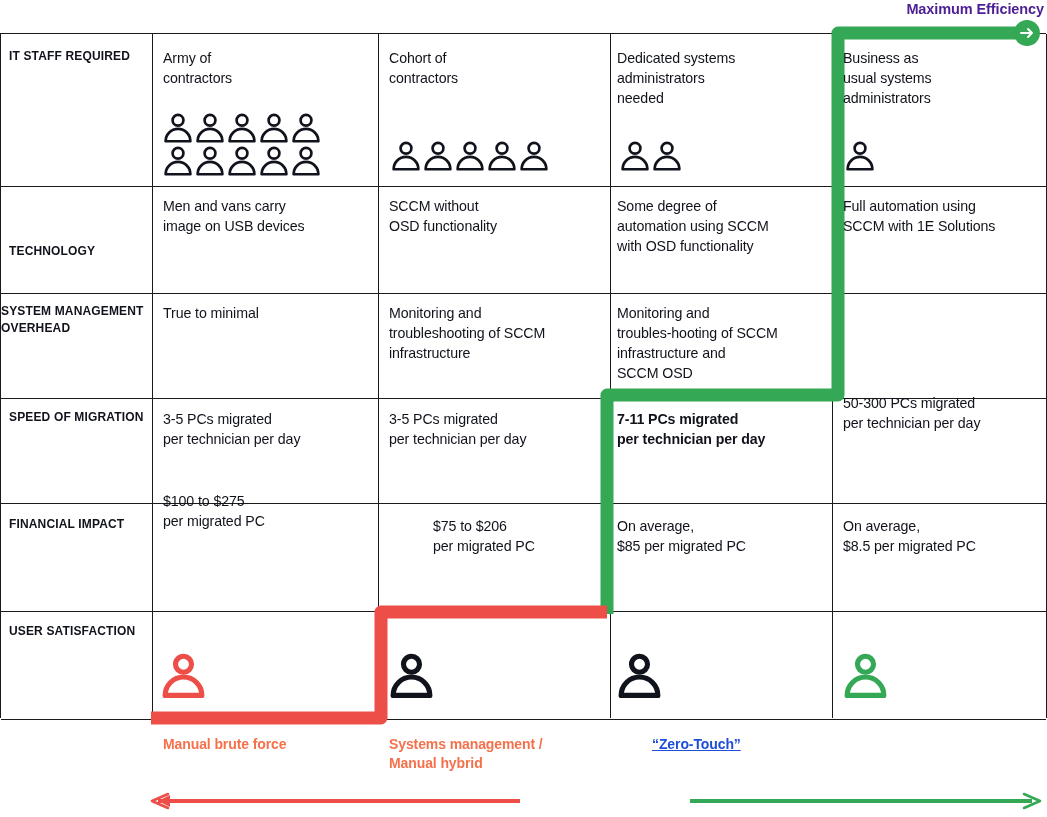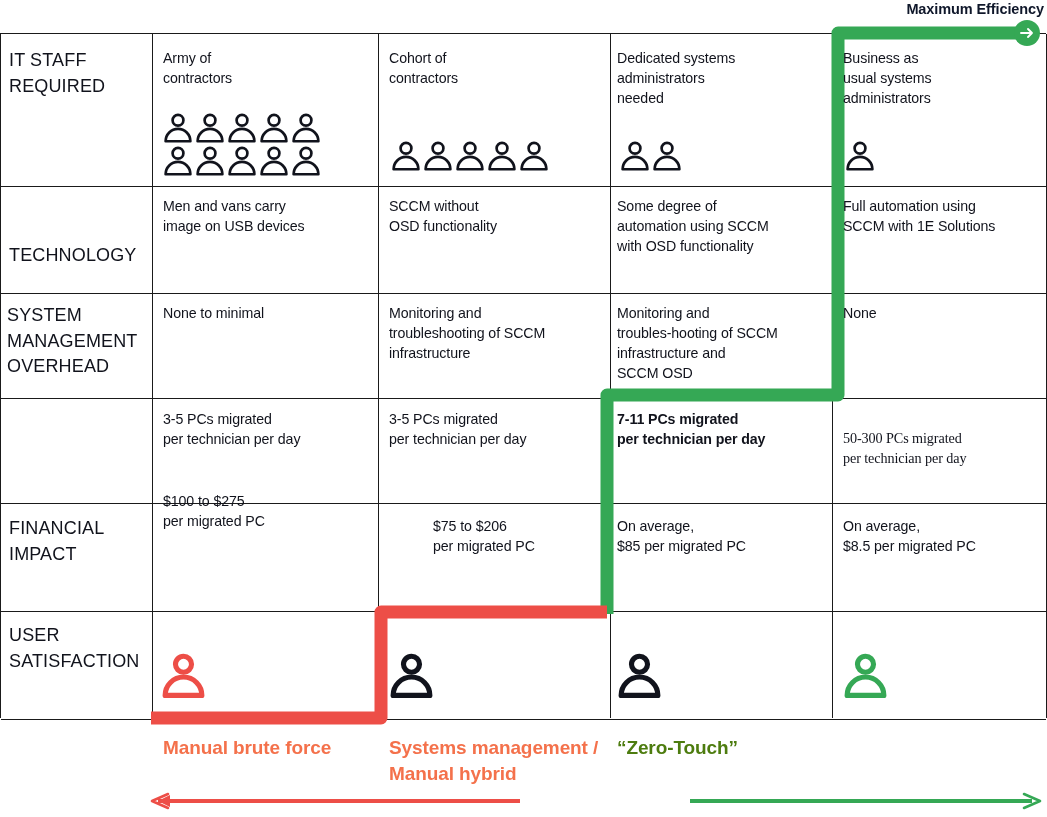--- a/index.html
+++ b/index.html
@@ -48,22 +48,22 @@
     border-top: 1.4px solid #1a1a1a;
   }
 
   
   .cell {
     position: absolute;
     box-sizing: border-box;
     z-index: 4;
   }
   .rowlabel {
-    font-size: 18px;
-    font-weight: normal;
+    font-size: 12px;
+    font-weight: bold;
     color: #11131c;
     line-height: 1.42;
     letter-spacing: 0.15px;
     text-transform: uppercase;
   }
   .celltext {
     font-size: 14.2px;
     color: #11131c;
     line-height: 1.42;
     letter-spacing: -0.1px;
@@ -82,21 +82,21 @@
 
   .bigperson {
     position: absolute;
     z-index: 4;
   }
   .bigperson svg { display: block; }
 
   
   .colcap {
     position: absolute;
-    font-size: 19px;
+    font-size: 14px;
     font-weight: bold;
     line-height: 1.38;
     letter-spacing: -0.1px;
     z-index: 4;
   }
 
   
   #paths {
     position: absolute;
     left: 0;
@@ -146,21 +146,21 @@
   <svg id="paths" viewBox="0 0 1047 817" width="1047" height="817">
 
     <path d="M 1018 33 L 838 33 L 838 395 L 607 395 L 607 614" fill="none" stroke="#35A855" stroke-width="13" stroke-linecap="butt" stroke-linejoin="round"></path>
 
     <circle cx="1027" cy="33" r="13" fill="#35A855"></circle>
     <path d="M 1021 33 L 1032 33 M 1028 29 L 1032 33 L 1028 37" fill="none" stroke="#ffffff" stroke-width="1.9" stroke-linecap="round" stroke-linejoin="round"></path>
 
     <path d="M 607 612 L 381 612 L 381 718 L 151 718" fill="none" stroke="#ED4E47" stroke-width="13" stroke-linecap="butt" stroke-linejoin="round"></path>
   </svg>
 
-  <div id="arrowlabel" style="color: #0f172a;">Maximum Efficiency</div>
+  <div id="arrowlabel" style="color: #4c1d95;">Maximum Efficiency</div>
 
   <div id="grid">
     <div class="vline" style="left:150.6px"></div>
     <div class="vline" style="left:376.6px"></div>
     <div class="vline" style="left:608.6px"></div>
     <div class="vline" style="left:830.6px"></div>
     <div class="vline" style="left:1044.6px"></div>
 
     <div class="hline" style="top:152px"></div>
     <div class="hline" style="top:259px"></div>
@@ -328,30 +328,30 @@
         </svg>
       </span>
     </div>
 
   <div class="cell rowlabel" style="left:9px;  top:197px; width:140px;margin-top:46px;">TECHNOLOGY</div>
   <div class="cell celltext" style="left:163px; top:196px; width:205px;">Men and vans carry<br>image on USB devices</div>
   <div class="cell celltext" style="left:389px; top:196px; width:212px;">SCCM without<br>OSD functionality</div>
   <div class="cell celltext" style="left:617px; top:196px; width:202px;">Some degree of<br>automation using SCCM<br>with OSD functionality</div>
   <div class="cell celltext" style="left:843px; top:196px; width:200px;">Full automation using<br>SCCM with 1E Solutions</div>
 
-  <div class="cell rowlabel" style="left:7px;  top:303px; width:145px;">SYSTEM MANAGEMENT OVERHEAD</div>
-  <div class="cell celltext" style="left:163px; top:303px; width:205px;">None to minimal</div>
+  <div class="cell rowlabel" style="left:1px;  top:303px; width:145px;">SYSTEM MANAGEMENT OVERHEAD</div>
+  <div class="cell celltext" style="left:163px; top:303px; width:205px;">True to minimal</div>
   <div class="cell celltext" style="left:389px; top:303px; width:212px;">Monitoring and<br>troubleshooting of SCCM<br>infrastructure</div>
   <div class="cell celltext" style="left:617px; top:303px; width:202px;">Monitoring and<br>troubles-hooting of SCCM<br>infrastructure and<br>SCCM OSD</div>
-  <div class="cell celltext" style="left:843px; top:303px; width:200px;">None</div>
-
+
+  <div class="cell rowlabel" style="left:9px;  top:409px; width:140px;">SPEED OF MIGRATION</div>
   <div class="cell celltext" style="left:163px; top:409px; width:205px;">3-5 PCs migrated<br>per technician per day</div>
   <div class="cell celltext" style="left:389px; top:409px; width:212px;">3-5 PCs migrated<br>per technician per day</div>
   <div class="cell celltext" style="left:617px; top:409px; width:202px;font-weight:bold;">7-11 PCs migrated<br>per technician per day</div>
-  <div class="cell celltext" style="left:843px; top:428px; width:200px;font-family:Liberation Serif, serif;">50-300 PCs migrated<br>per technician per day</div>
+  <div class="cell celltext" style="left:843px; top:393px; width:200px;">50-300 PCs migrated<br>per technician per day</div>
 
   <div class="cell rowlabel" style="left:9px;  top:516px; width:140px;">FINANCIAL IMPACT</div>
   <div class="cell celltext" style="left:163px; top:491px; width:205px;">$100 to $275<br>per migrated PC</div>
   <div class="cell celltext" style="left:389px; top:516px; width:212px;margin-left:44px;">$75 to $206<br>per migrated PC</div>
   <div class="cell celltext" style="left:617px; top:516px; width:202px;">On average,<br>$85 per migrated PC</div>
   <div class="cell celltext" style="left:843px; top:516px; width:200px;">On average,<br>$8.5 per migrated PC</div>
 
   <div class="cell rowlabel" style="left:9px;  top:623px; width:140px;">USER SATISFACTION</div>
 
   <div class="bigperson" id="sat-1" style="left:161px; top:652px;">
@@ -382,21 +382,21 @@
       <svg width="45" height="49" viewBox="0 0 40 44">
         <g fill="none" stroke="#35A855" stroke-width="4.6" stroke-linecap="round" stroke-linejoin="round">
           <circle cx="20" cy="11" r="7.2"></circle>
           <path d="M 3.5 39 A 16.5 16.5 0 0 1 36.5 39 Z"></path>
         </g>
       </svg>
     </div>
 
   <div class="colcap" style="left: 163px; top: 735px; width: 205px; color: rgb(244, 113, 75);">Manual brute force</div>
   <div class="colcap" style="left: 389px; top: 735px; width: 212px; color: rgb(244, 113, 75);">Systems management /<br>Manual hybrid</div>
-  <div class="colcap" style="left: 617px; top: 735px; width: 202px; color: #4d7c0f;">“Zero-Touch”</div>
+  <div class="colcap" style="left: 652px; top: 735px; width: 202px; color: #1d4ed8; text-decoration: underline;">“Zero-Touch”</div>
 
   <svg id="axis" viewBox="0 0 1047 35" width="1047" height="35">
     <g>
       <line x1="520" y1="19" x2="158" y2="19" stroke="#ED4E47" stroke-width="4"></line>
       <path d="M 158 19 L 170 13 L 170 25 Z" fill="#ED4E47"></path>
       <path d="M 152 19 L 168 12 M 152 19 L 168 26" stroke="#ED4E47" stroke-width="2.6" fill="none" stroke-linecap="round"></path>
     </g>
     <g>
       <line x1="690" y1="19" x2="1032" y2="19" stroke="#35A855" stroke-width="4"></line>
       <path d="M 1040 19 L 1024 12 M 1040 19 L 1024 26" stroke="#35A855" stroke-width="2.6" fill="none" stroke-linecap="round"></path>

